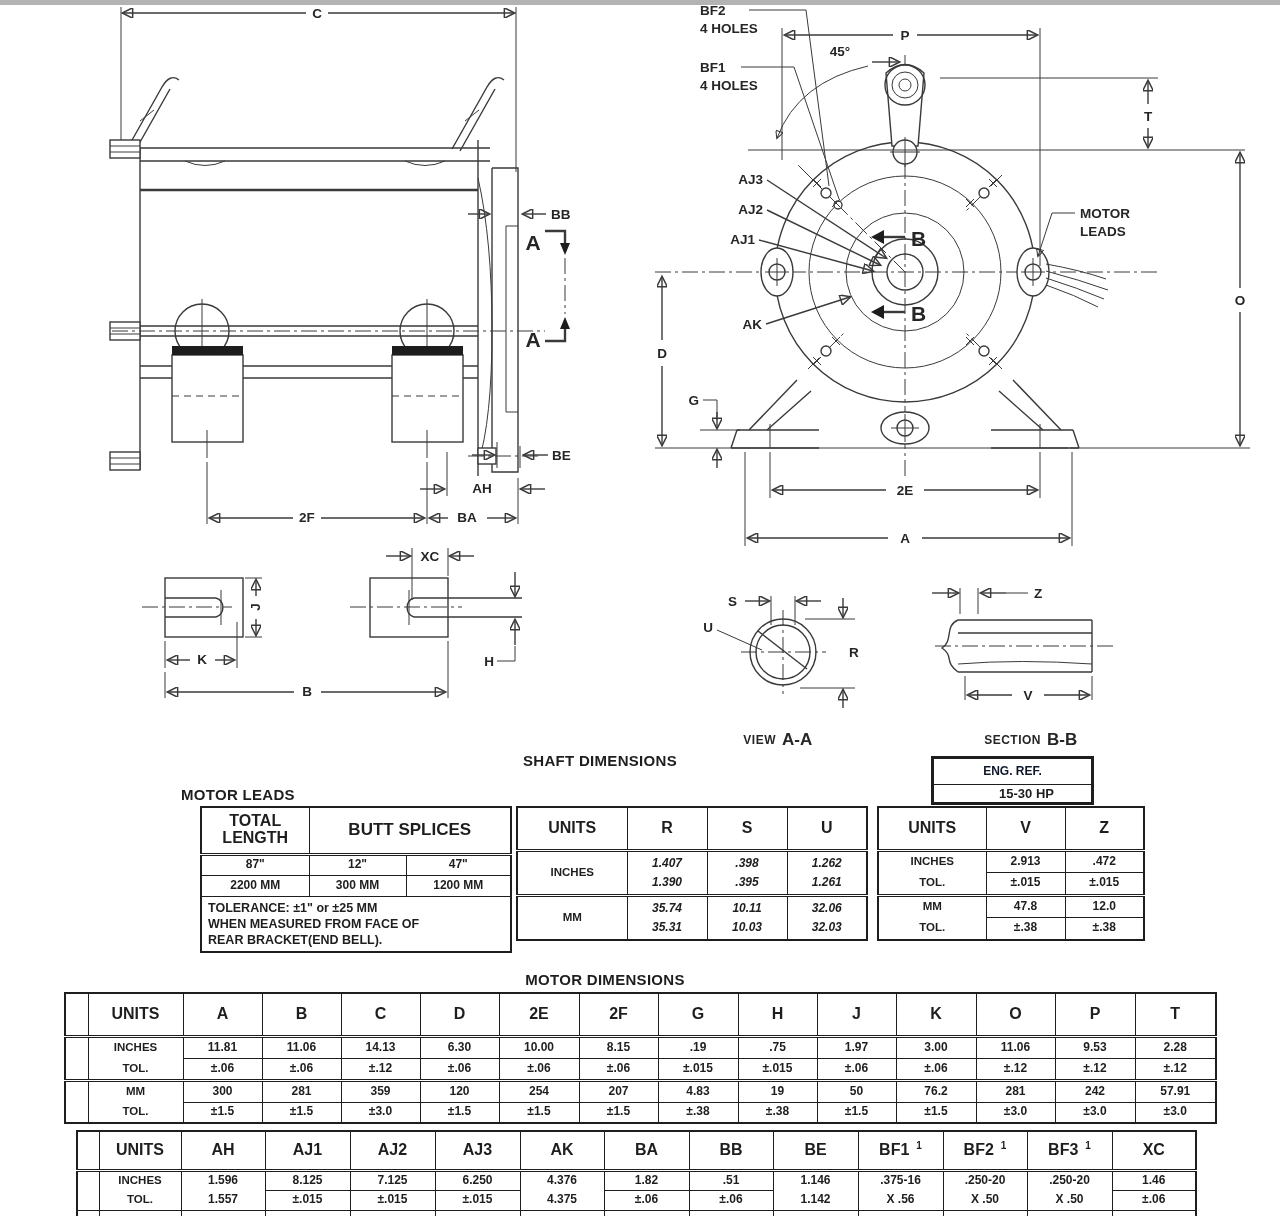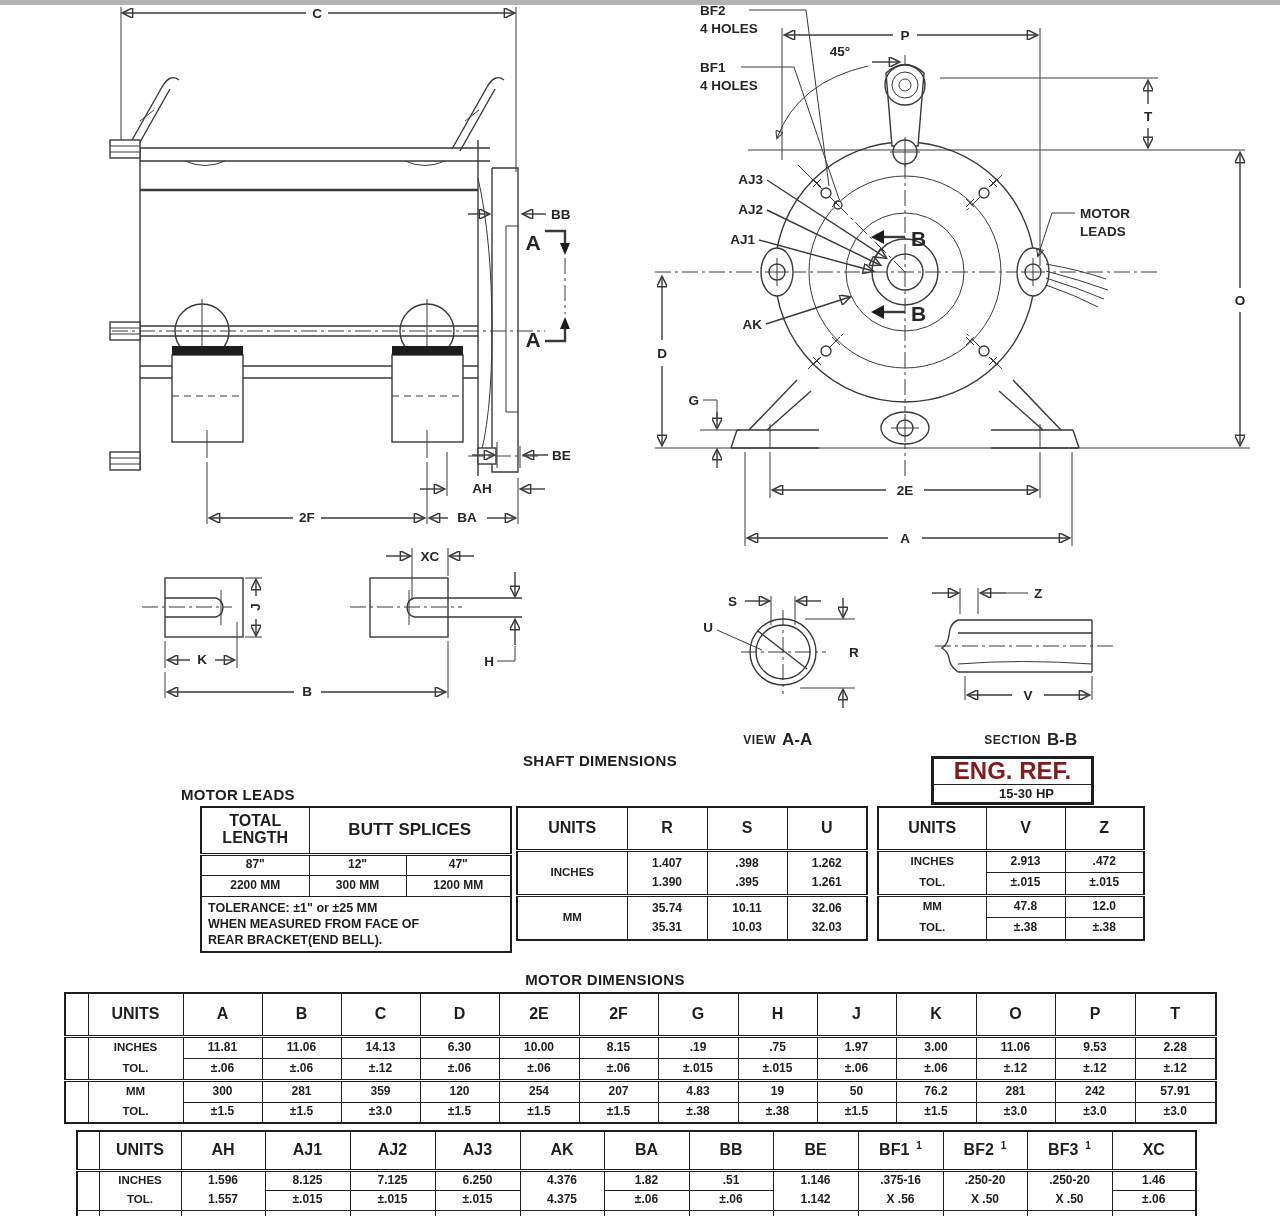--- a/index.html
+++ b/index.html
@@ -25,28 +25,28 @@
 
   table.tbl { position: absolute; border-collapse: collapse; table-layout: fixed; background: #fff; border: 2px solid #1e1e1e; }
   .tbl td, .tbl th { border: 1.5px solid #1e1e1e; padding: 0; text-align: center; vertical-align: middle;
                      font-size: 12px; font-weight: 600; color: #1e1e1e; line-height: 1.15; overflow: hidden; }
   .tbl tr.hdr th, .tbl tr.hdr td { border-bottom: 3px double #1e1e1e; }
   .tbl tr.hdr th { font-size: 16px; font-weight: 700; }
   .tbl .rowlab { font-size: 11.5px; }
   .tbl .nd { border-bottom-style: hidden; }
   .tbl tr.gbr td, .tbl tr.gbr th { border-bottom: 3px double #1e1e1e; }
   .tbl sup { font-size: 10px; font-weight: 700; vertical-align: super; margin-left: 7px; }
-  .l2 { line-height: 19px; }
+  .l2 { line-height: 19px; font-style: italic; }
 
   #motor-leads-table .hdr1 { font-size: 16px; font-weight: 700; line-height: 1.05; }
   #motor-leads-table .hdr2 { font-size: 17px; font-weight: 700; }
   #motor-leads-table .note { text-align: left; padding: 3px 6px; font-size: 12.5px; font-weight: 600; line-height: 16px; }
 
   .eng-ref { position: absolute; left: 931px; top: 756px; width: 163px; height: 49px; border: 3px solid #1e1e1e; background: #fff; }
-  .eng-ref .er-title { height: 26px; border-bottom: 1.5px solid #1e1e1e; text-align: center; font-size: 24px; font-weight: 700; color: #7f1d1d; line-height: 24px; }
+  .eng-ref .er-title { height: 26px; border-bottom: 1.5px solid #1e1e1e; text-align: center; font-size: 12px; font-weight: 700; color: #0f172a; line-height: 24px; }
   .eng-ref .er-value { height: 17px; text-align: center; font-size: 13px; font-weight: 700; color: #1e1e1e; line-height: 17px; padding-left: 28px; }
 </style>
 </head>
 <body>
 
 <div class="page">
   <div class="top-bar"></div>
 
   <svg class="art" width="1280" height="770" viewBox="0 0 1280 770">
     <defs>

